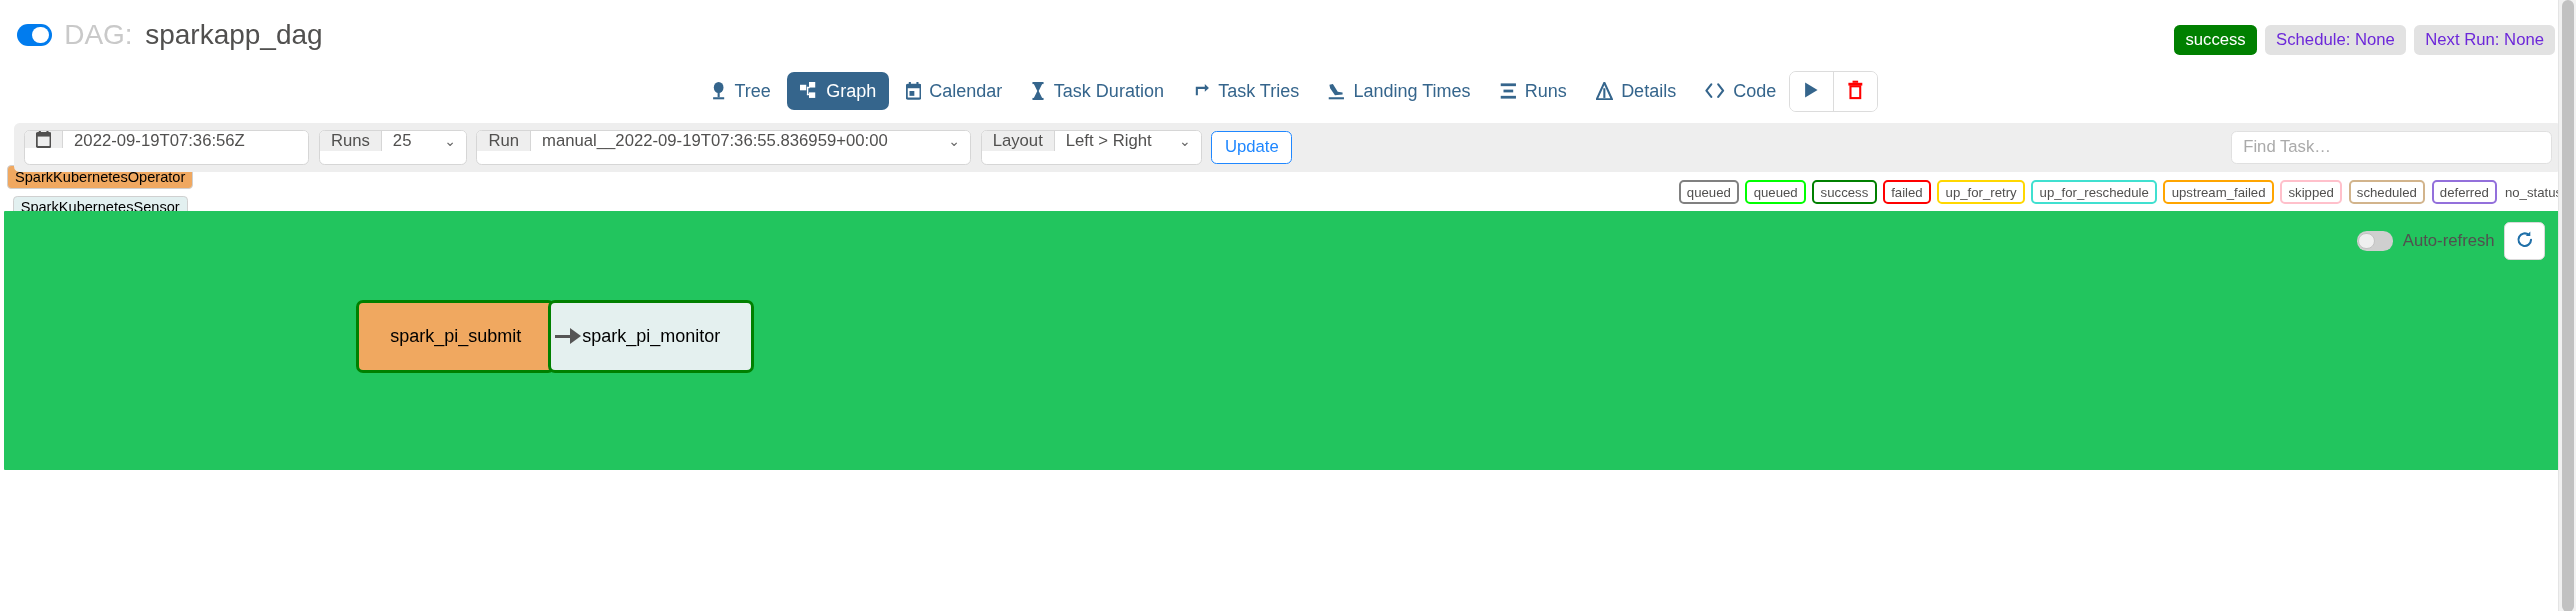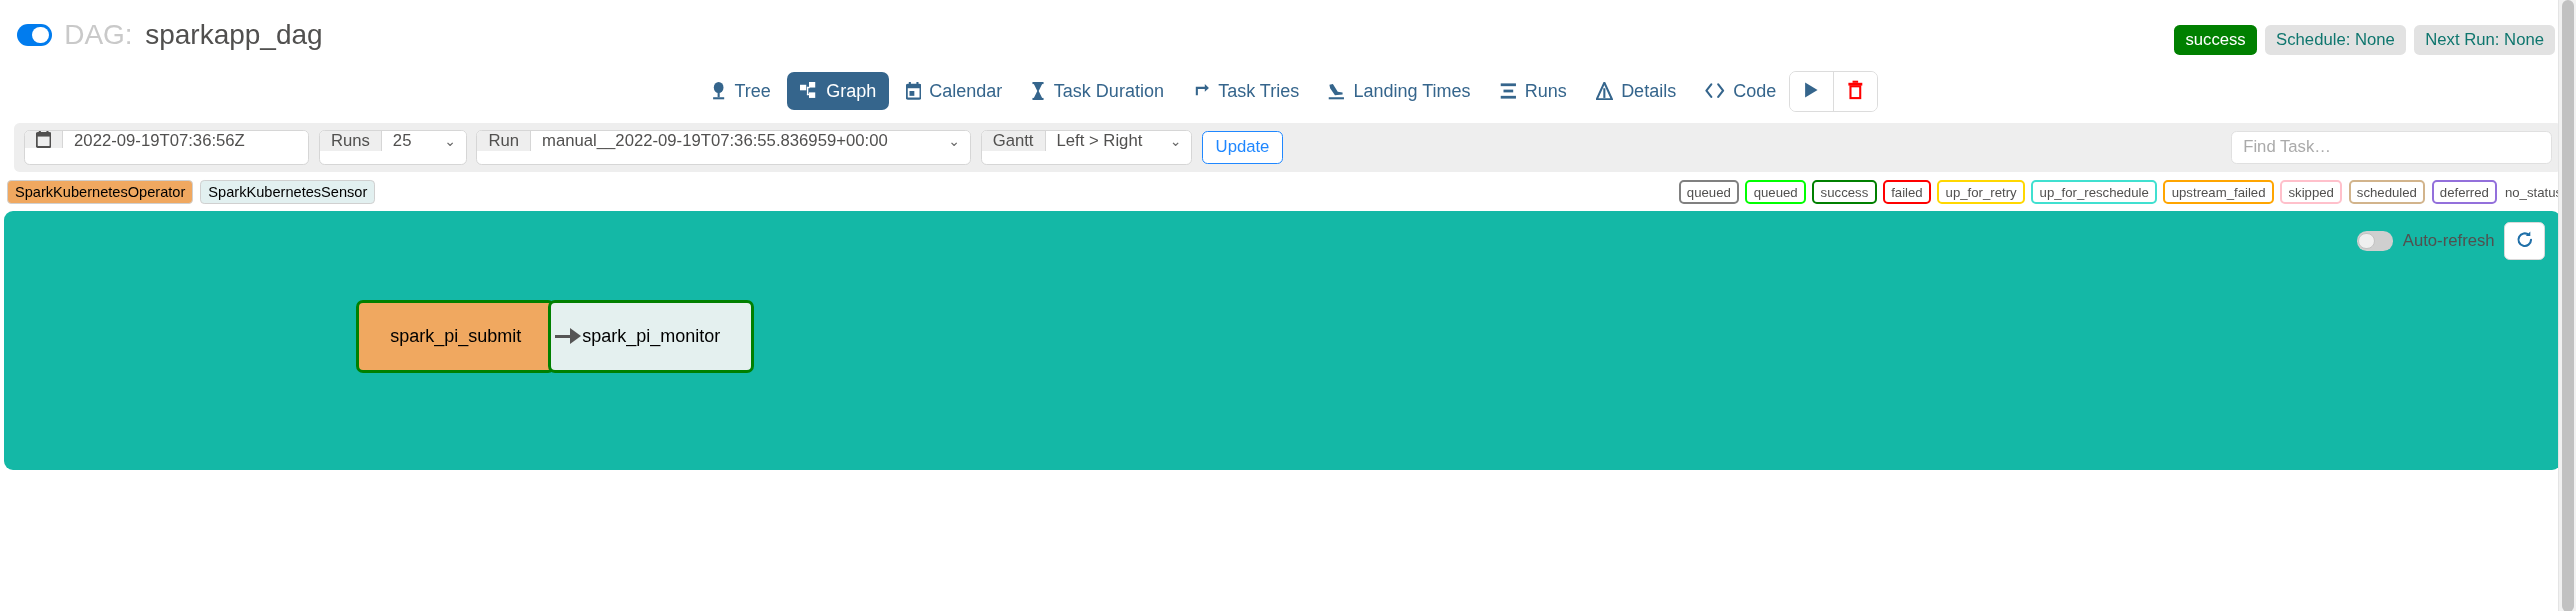--- a/index.html
+++ b/index.html
@@ -74,21 +74,21 @@
     border-radius: 5.6px;
     white-space: nowrap;
     line-height: 1.1;
   }
   .badge-success {
     background: #008000;
     color: #ffffff;
   }
   .badge-muted {
     background: #e2e2e2;
-    color: #0f766e;
+    color: #6d28d9;
   }
 
   
   .nav-bar {
     display: flex;
     align-items: center;
     justify-content: center;
     padding: 0 18px 0 18px;
     height: 64px;
     box-sizing: border-box;
@@ -227,21 +227,21 @@
 
   
   .legend-row {
     display: flex;
     align-items: center;
     justify-content: space-between;
     padding: 9.8px 12.5px 8.4px 4.2px;
     height: 39px;
     box-sizing: border-box;
   }
-  .legend-ops { display: flex; align-items: center; gap: 7px; padding-left: 2.8px; }
+  .legend-ops { display: flex; align-items: center; gap: 7px; padding-left: 2.8px; flex-direction: column; }
   .op-badge {
     font-size: 14.6px;
     color: #000000;
     padding: 3.5px 7px;
     border-radius: 4.2px;
     border: 1.4px solid #d0d0d0;
     line-height: 1;
     white-space: nowrap;
   }
   .legend-states { display: flex; align-items: center; gap: 6.3px; }
@@ -259,22 +259,22 @@
     font-size: 13.2px;
     color: #51504f;
     padding: 3.5px 1.4px;
     line-height: 1;
     white-space: nowrap;
   }
 
   
   .graph-panel {
     margin: 0 15.3px 0 4.2px;
-    background: #14b8a6;
-    border-radius: 9px;
+    background: #22c55e;
+    border-radius: 1px;
     height: 259px;
     position: relative;
     overflow: hidden;
   }
   .refresh-row {
     position: absolute;
     top: 11px;
     right: 15.3px;
     display: flex;
     align-items: center;
@@ -532,21 +532,21 @@
 
   <div class="input-group">
     <div class="ig-addon">Run</div>
     <div class="ig-select" style="min-width:418px">
       <span>manual__2022-09-19T07:36:55.836959+00:00</span>
       <span class="caret">⌄</span>
     </div>
   </div>
 
   <div class="input-group">
-    <div class="ig-addon">Gantt</div>
+    <div class="ig-addon">Layout</div>
     <div class="ig-select" style="min-width:125px">
       <span>Left &gt; Right</span>
       <span class="caret">⌄</span>
     </div>
   </div>
 
   <button class="btn-update">Update</button>
 
   <input class="find-task" placeholder="Find Task…" style="">
 </div>

